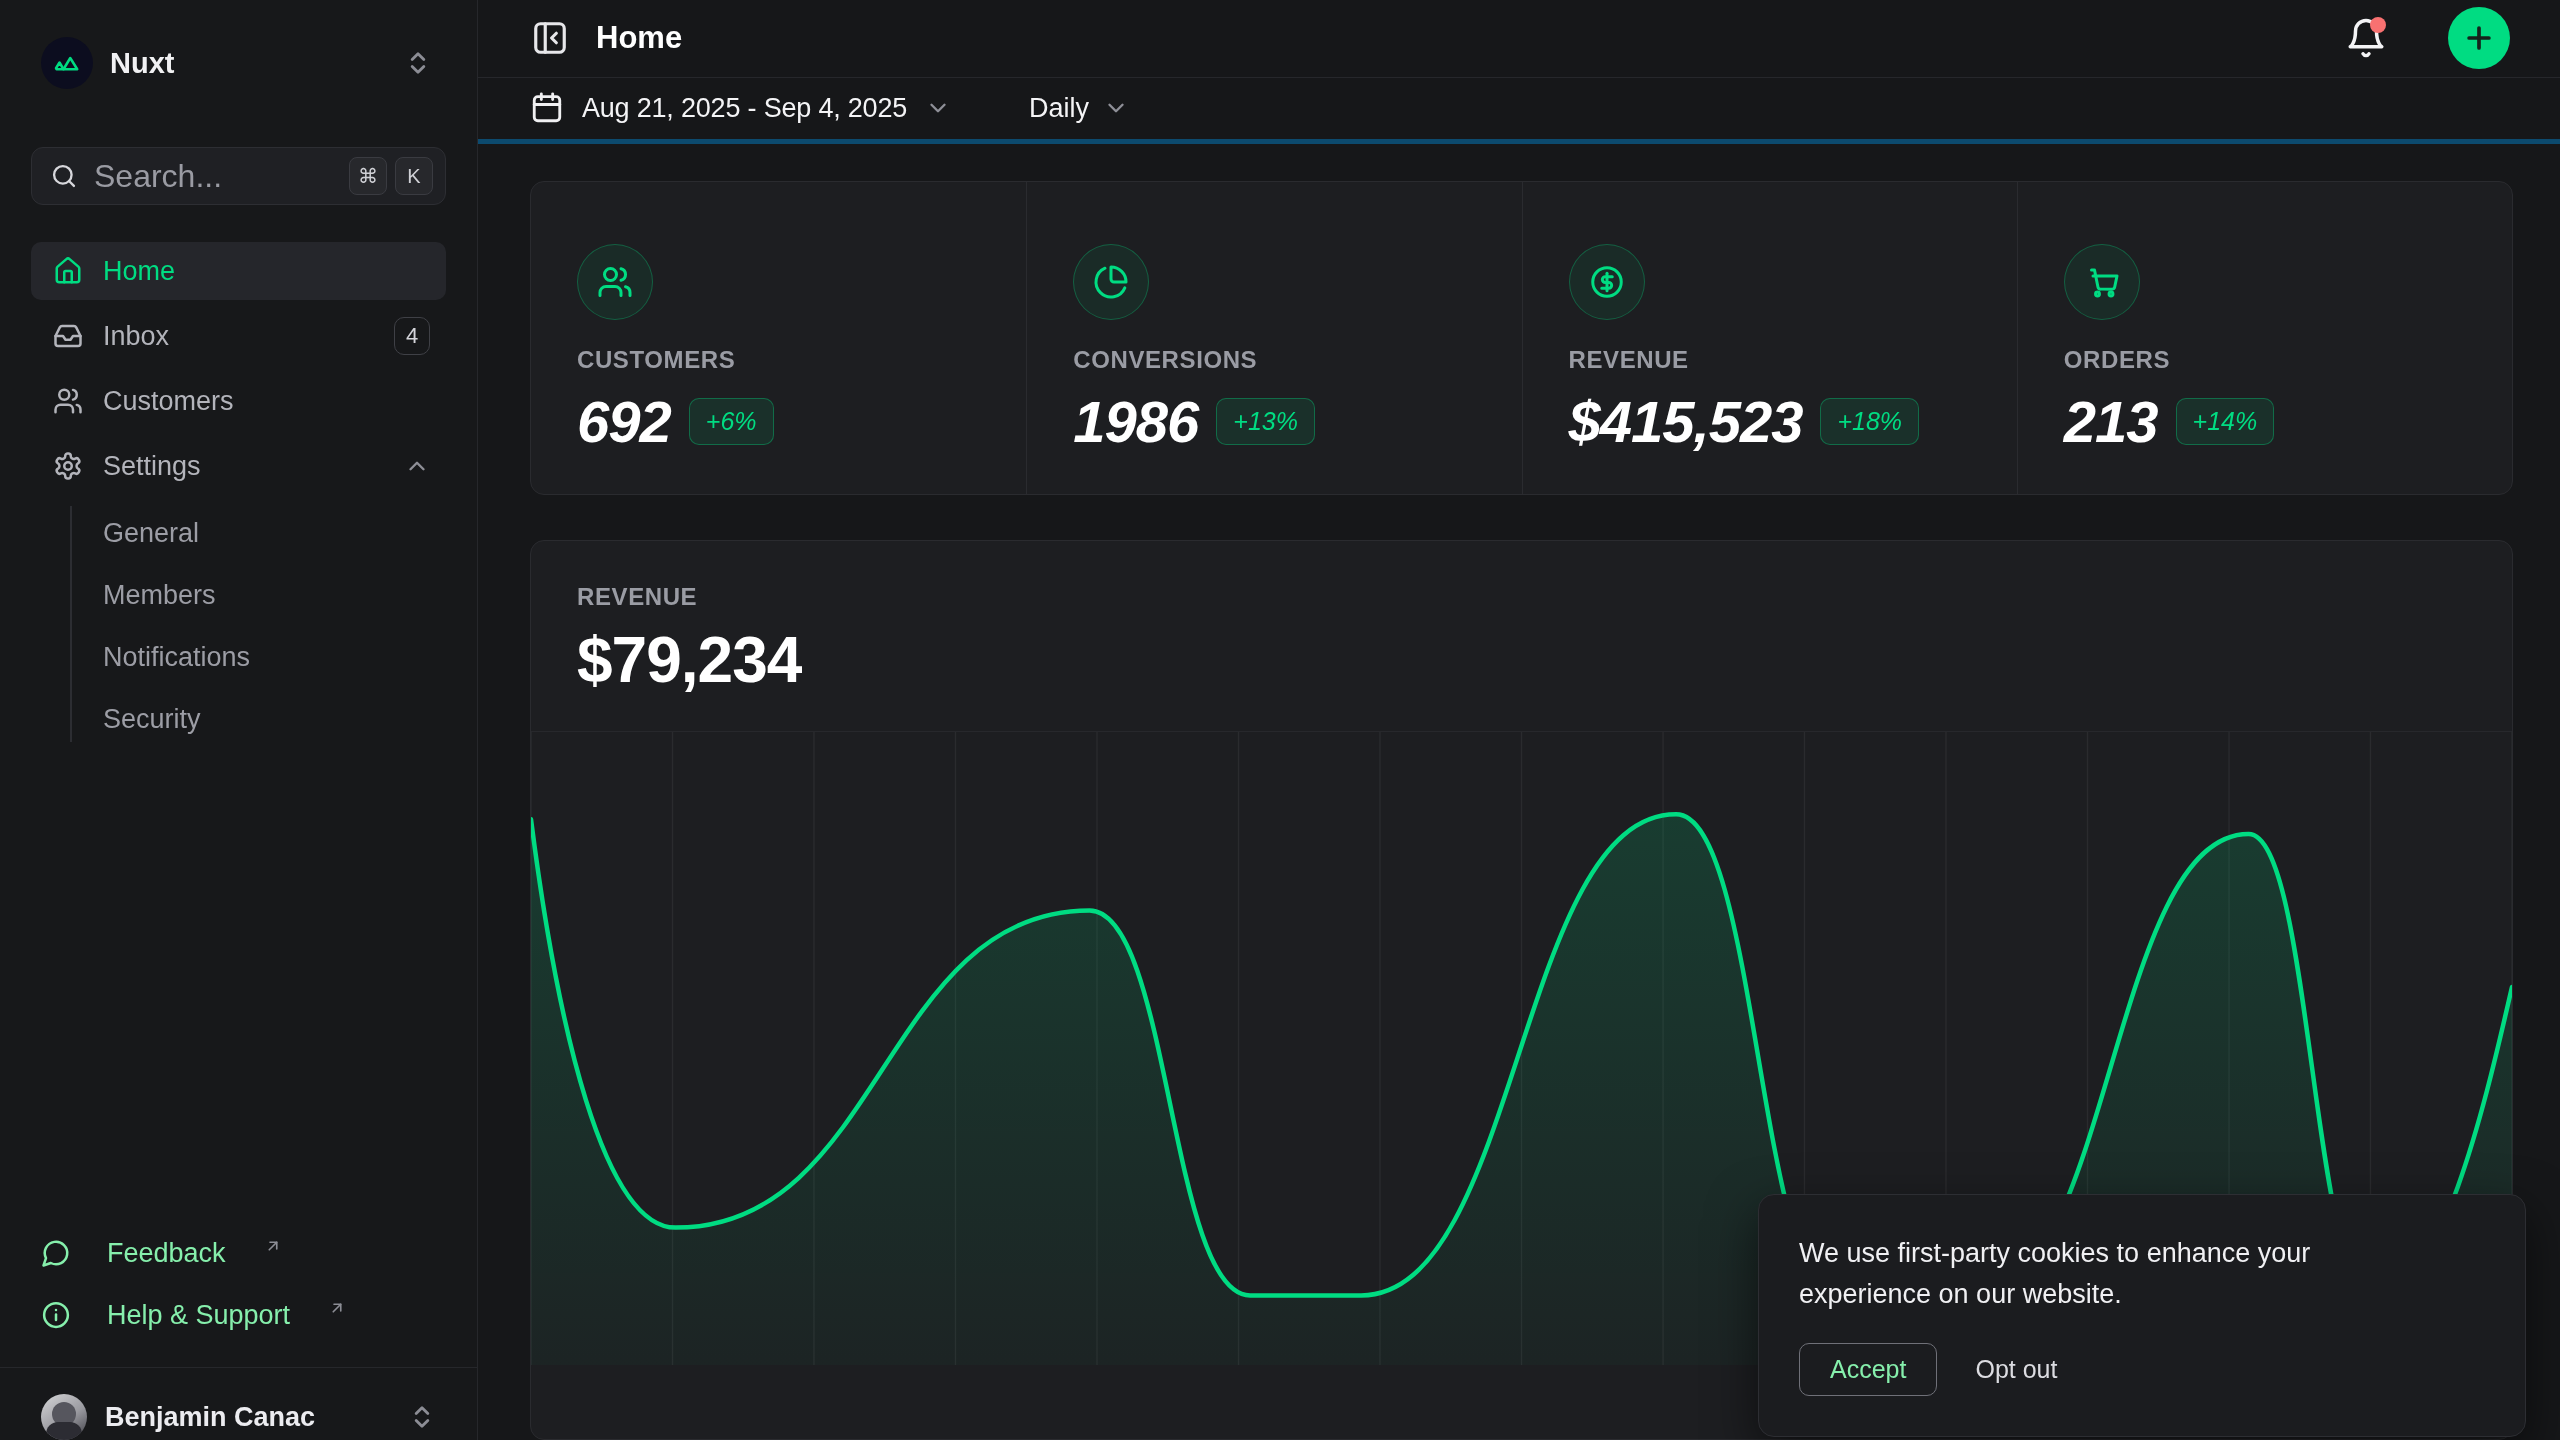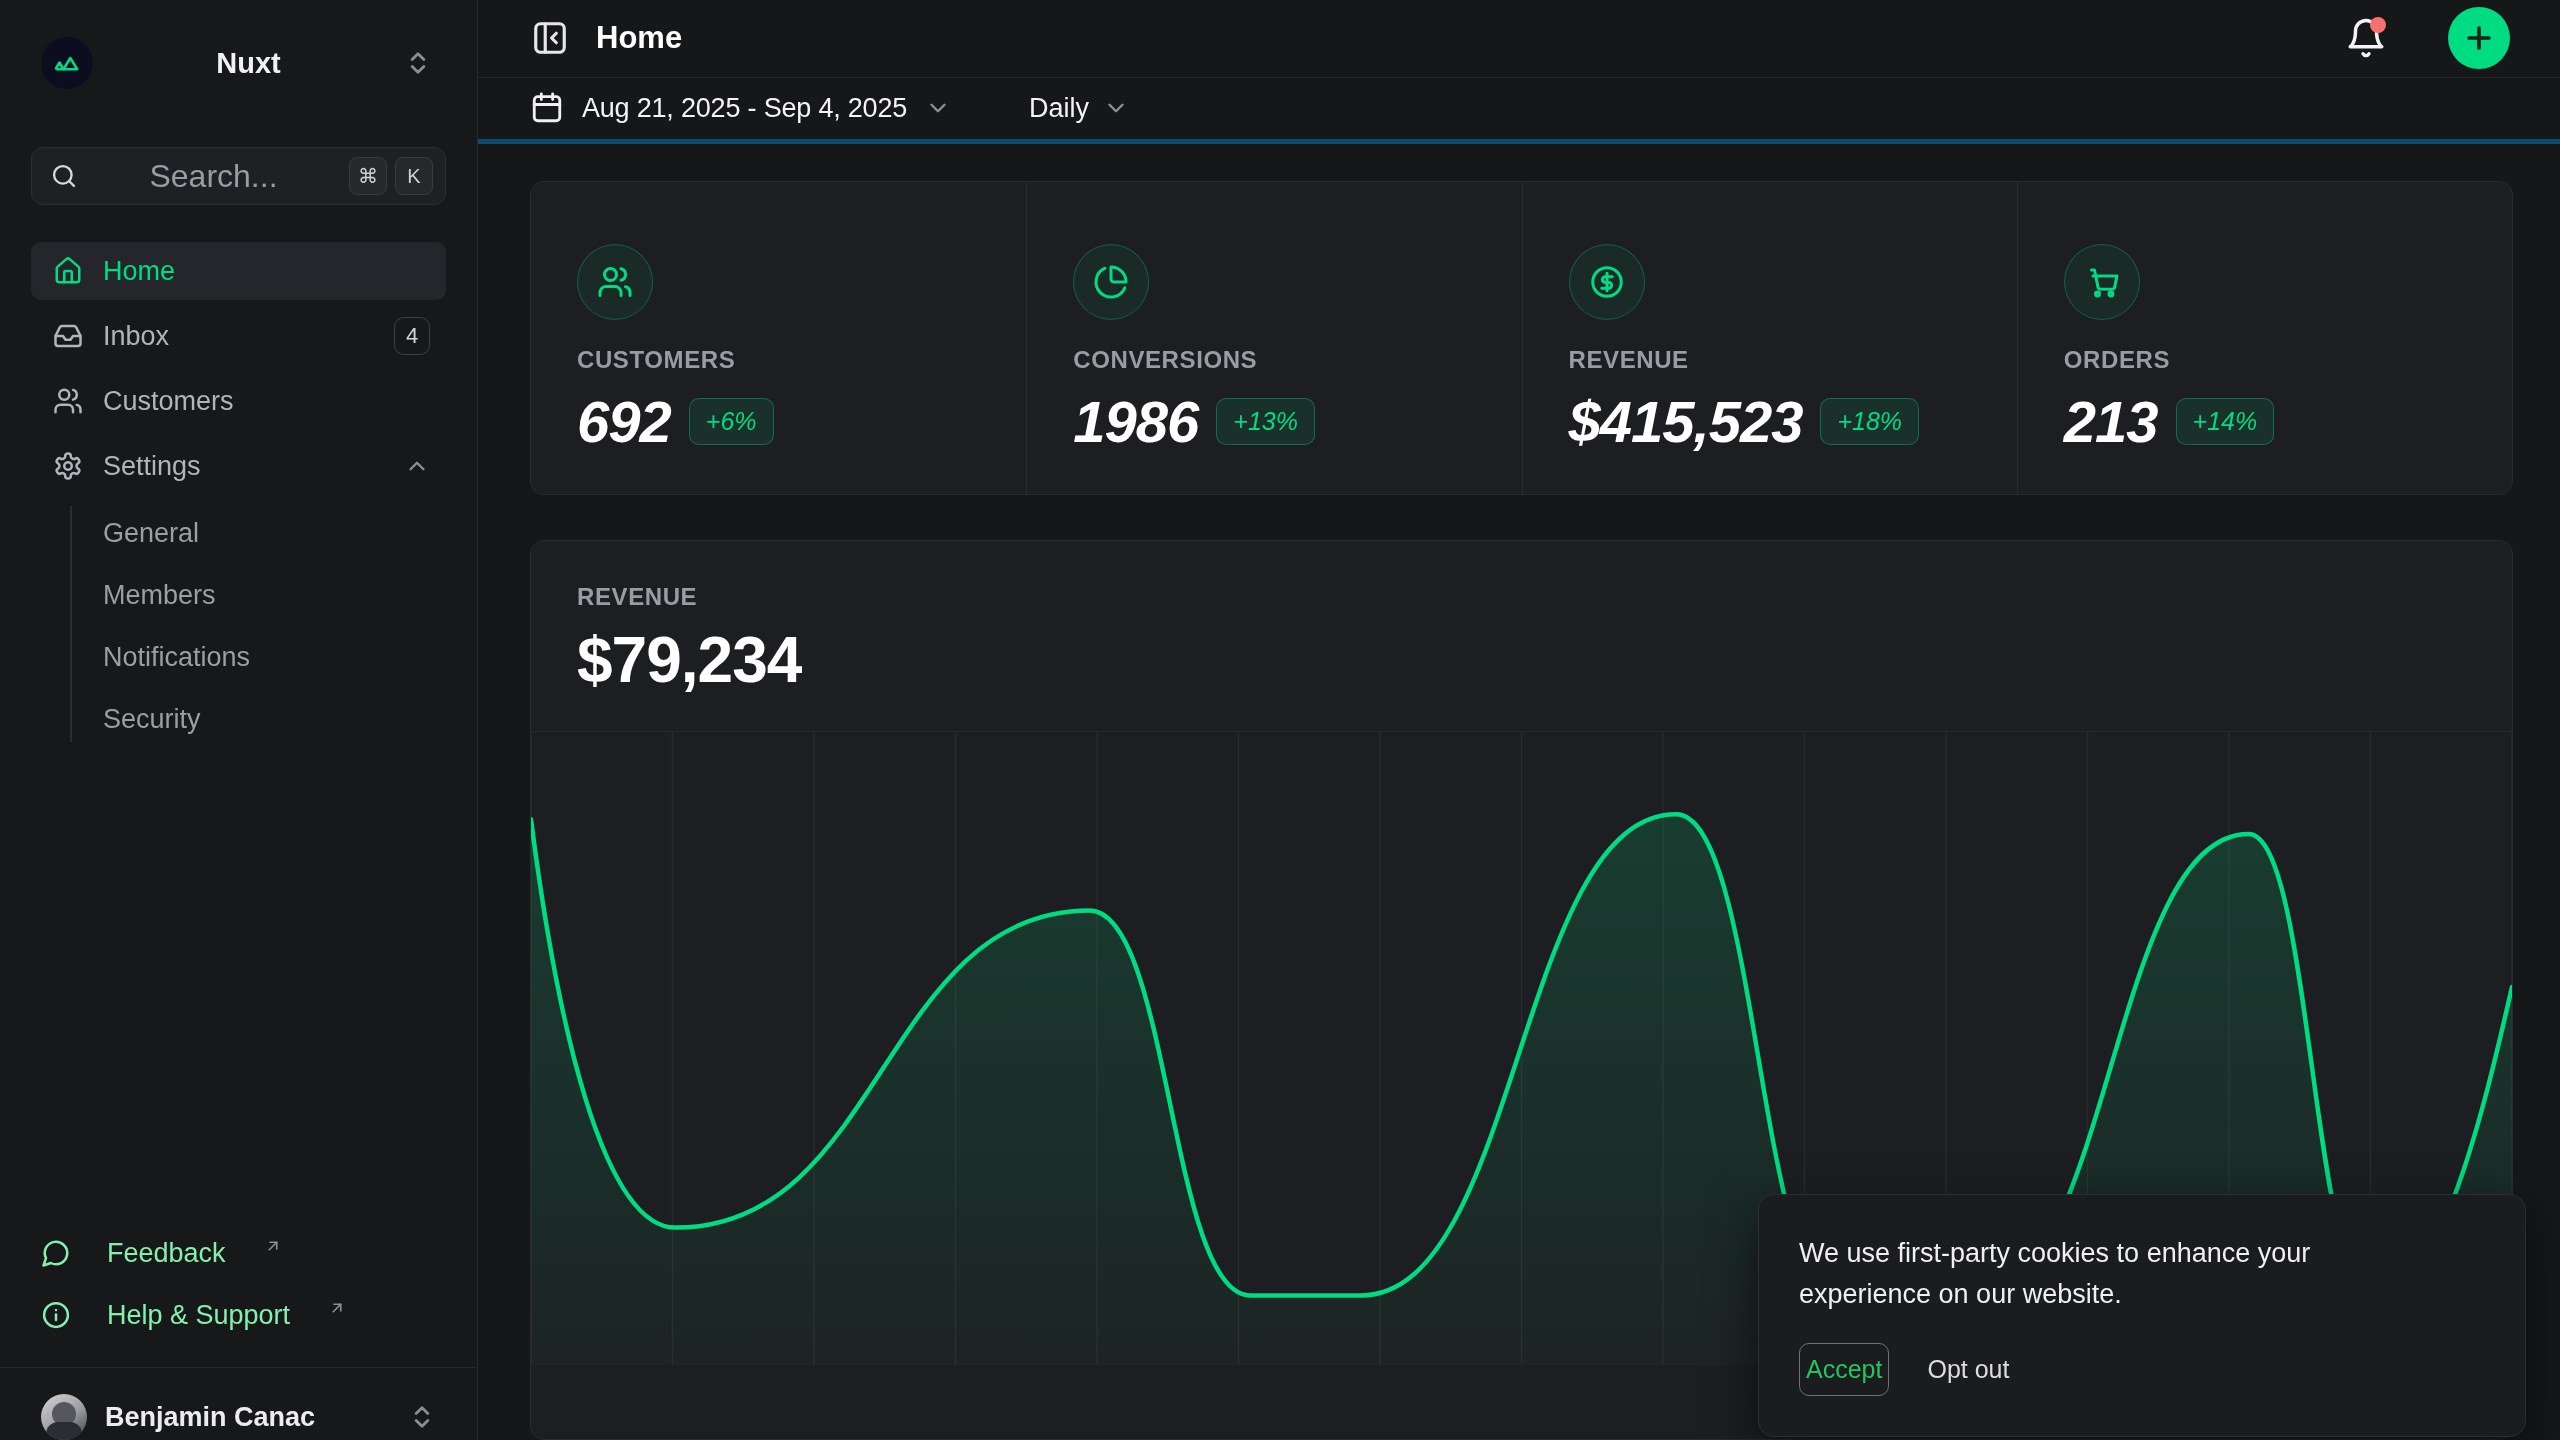--- a/index.html
+++ b/index.html
@@ -7,21 +7,21 @@
   body {
     font-family:"Liberation Sans","DejaVu Sans",sans-serif;
     background:#161719; color:#ececf0;
     -webkit-font-smoothing:antialiased;
   }
   .app { display:flex; width:2560px; height:1440px; }
 
   
   .sidebar { width:478px; flex:0 0 478px; height:100%; background:#17181a;
     border-right:1px solid #26272b; display:flex; flex-direction:column; }
-  .side-pad { padding:0 31px;text-align:center; }
+  .side-pad { padding:0 31px; }
   .logo-row { display:flex; align-items:center; gap:17px; margin-top:37px; padding:0 14px 0 10px; cursor:pointer; }
   .logo-circle { width:52px; height:52px; border-radius:50%; background:#0c0d1f; display:flex; align-items:center; justify-content:center; flex:0 0 52px; }
   .brand-name { font-size:29px; font-weight:600; color:#f1f1f3; flex:1; }
   .updown { color:#8c8d95; }
 
   .searchbar { margin-top:58px; height:58px; border:1px solid #2d2e33; background:#1f2024;
     border-radius:12px; display:flex; align-items:center; padding:0 12px 0 18px; gap:16px; cursor:text; }
   .searchbar .ph { color:#9a9ba3; font-size:32px; flex:1; }
   .kbd { min-width:38px; height:38px; border-radius:8px; background:#27282c; border:1px solid #3a3b41;
     color:#cfd0d5; font-size:20px; display:flex; align-items:center; justify-content:center; padding:0 8px; }
@@ -96,22 +96,22 @@
   .chart-value { margin-top:12px; font-size:64px; font-weight:700; color:#ffffff; letter-spacing:-1px; }
   .plot { margin-top:34px; height:634px; border-top:1px solid #27282c; position:relative; }
   .plot svg { position:absolute; inset:0; width:100%; height:100%; display:block; }
 
   
   .cookie-banner { position:fixed; left:1758px; top:1194px; width:768px; background:#1b1c1f;
     border:1px solid #2d2e33; border-radius:16px; padding:38px 40px 40px 40px;
     box-shadow:0 18px 50px rgba(0,0,0,0.55); z-index:50; }
   .cookie-msg { color:#f0f0f3; font-size:27px; line-height:41px; font-weight:400; max-width:620px; }
   .cookie-actions { margin-top:28px; display:flex; align-items:center; gap:38px; }
-  .accept-btn { border:1.5px solid #6f7078; border-radius:10px; background:transparent; color:#22c55e;
-    font-size:25px; font-weight:500; padding:11px 6px; cursor:pointer; font-family:inherit; }
+  .accept-btn { border:1.5px solid #6f7078; border-radius:10px; background:transparent; color:#86efac;
+    font-size:25px; font-weight:500; padding:11px 30px; cursor:pointer; font-family:inherit; }
   .optout-btn { background:none; border:none; color:#dcdce1; font-size:25px; font-weight:500;
     cursor:pointer; font-family:inherit; }
 
   svg.ic { display:block; }
 </style>
 </head>
 <body>
 
 <div class="app">
 

